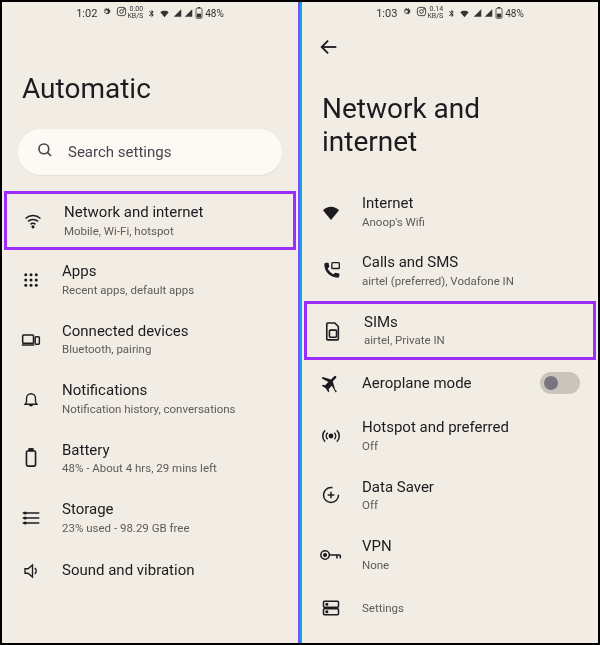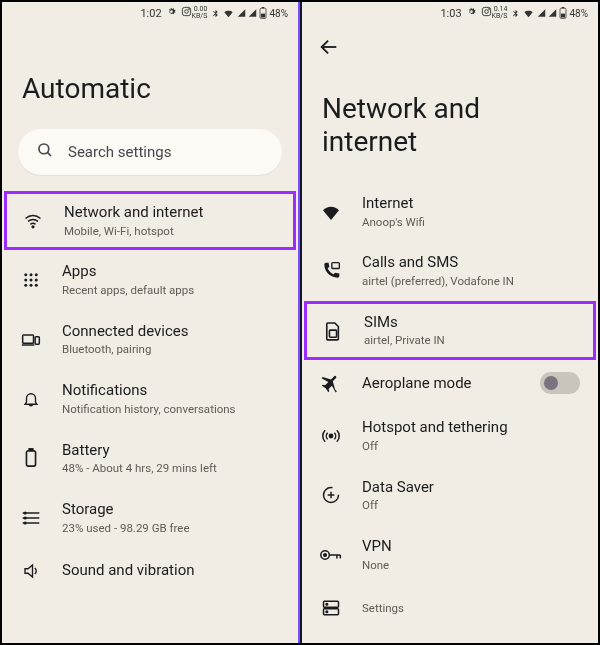--- a/index.html
+++ b/index.html
@@ -18,24 +18,24 @@
   }
   .screen {
     flex: 1;
     background: #f2ede4;
     position: relative;
     overflow: hidden;
     display: flex;
     flex-direction: column;
   }
   .screen-left { border-right: 2px solid #7c4dff; }
-  .screen-right { border-left: 2px solid #0f172a; }
+  .screen-right { border-left: 2px solid #0ea5e9; }
   .status-bar {
     display: flex;
-    justify-content: flex-end;
+    justify-content: center;
     align-items: center;
     padding: 4px 10px 2px 10px;
     font-size: 11px;
     color: #333;
   }
   .status-left { display: flex; align-items: center; gap: 4px; }
   .status-right { display: flex; align-items: center; gap: 2px; font-size: 10px; }
   .status-right .kbs { font-size: 7px; line-height: 7px; text-align: right; margin-right: 2px; }
   .status-right svg { display: block; }
   .page-title {
@@ -391,21 +391,21 @@
         <div class="item-icon">
             <svg width="20" height="20" viewBox="0 0 24 24" fill="none" stroke="#1c1b1f" stroke-width="1.8">
               <circle cx="12" cy="12" r="2" fill="#1c1b1f"></circle>
               <path d="M8 16a5.7 5.7 0 010-8"></path>
               <path d="M16 8a5.7 5.7 0 010 8"></path>
               <path d="M5 19a9.9 9.9 0 010-14"></path>
               <path d="M19 5a9.9 9.9 0 010 14"></path>
             </svg>
           </div>
         <div class="item-text">
-          <div class="item-title">Hotspot and tethering</div>
+          <div class="item-title">Hotspot and preferred</div>
           <div class="item-subtitle">Off</div>
         </div>
       </div>
 
       <div class="item">
         <div class="item-icon">
             <svg width="20" height="20" viewBox="0 0 24 24" fill="none" stroke="#1c1b1f" stroke-width="1.8">
               <circle cx="12" cy="12" r="9" stroke-dasharray="44 12"></circle>
               <line x1="12" y1="8" x2="12" y2="16"></line>
               <line x1="8" y1="12" x2="16" y2="12"></line>

